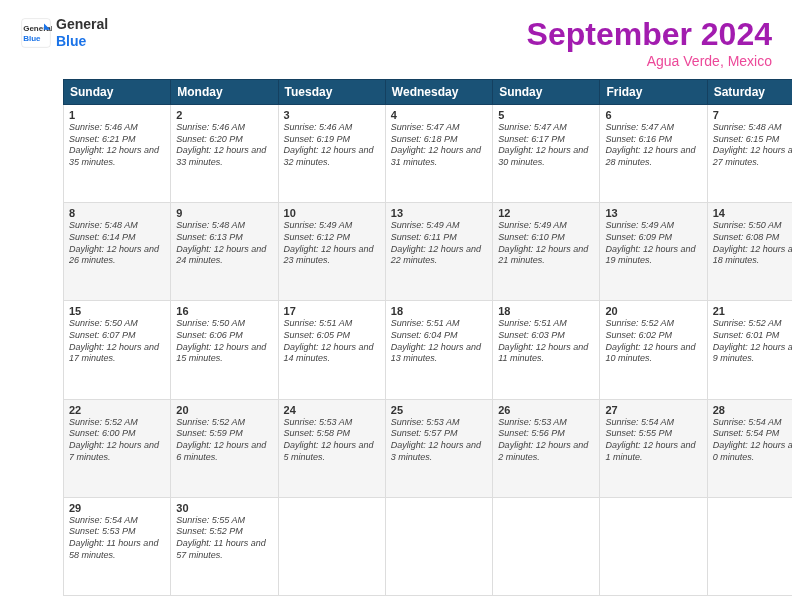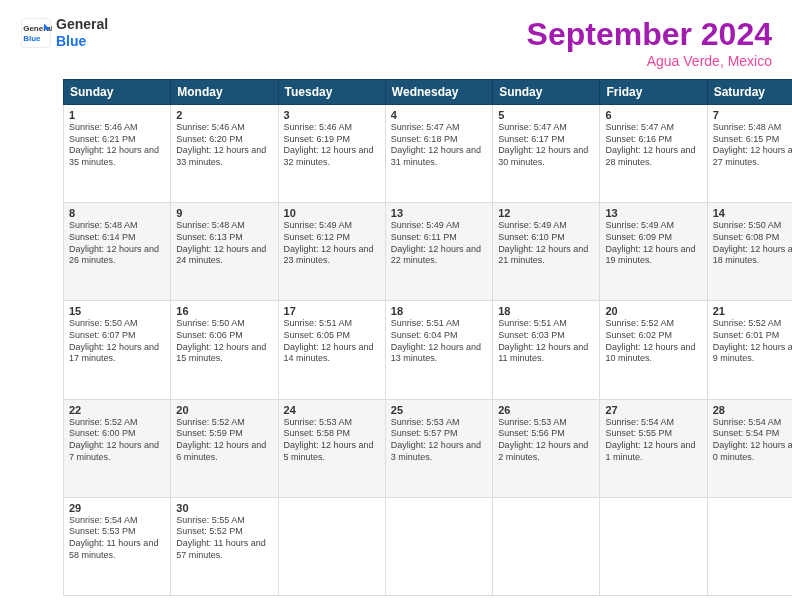--- a/index.html
+++ b/index.html
@@ -74,20 +74,21 @@
     .day-num {
       font-size: 11px;
       font-weight: bold;
       display: block;
       margin-bottom: 1px;
     }
     .day-content {
       font-size: 9px;
       line-height: 1.3;
       color: #444;
+      font-style: italic;
     }
     .empty-cell {
       background: #f9f9f9;
     }
     table {
       width: 100%;
       border-collapse: collapse;
       margin-left: 43px;
     }
   </style>

